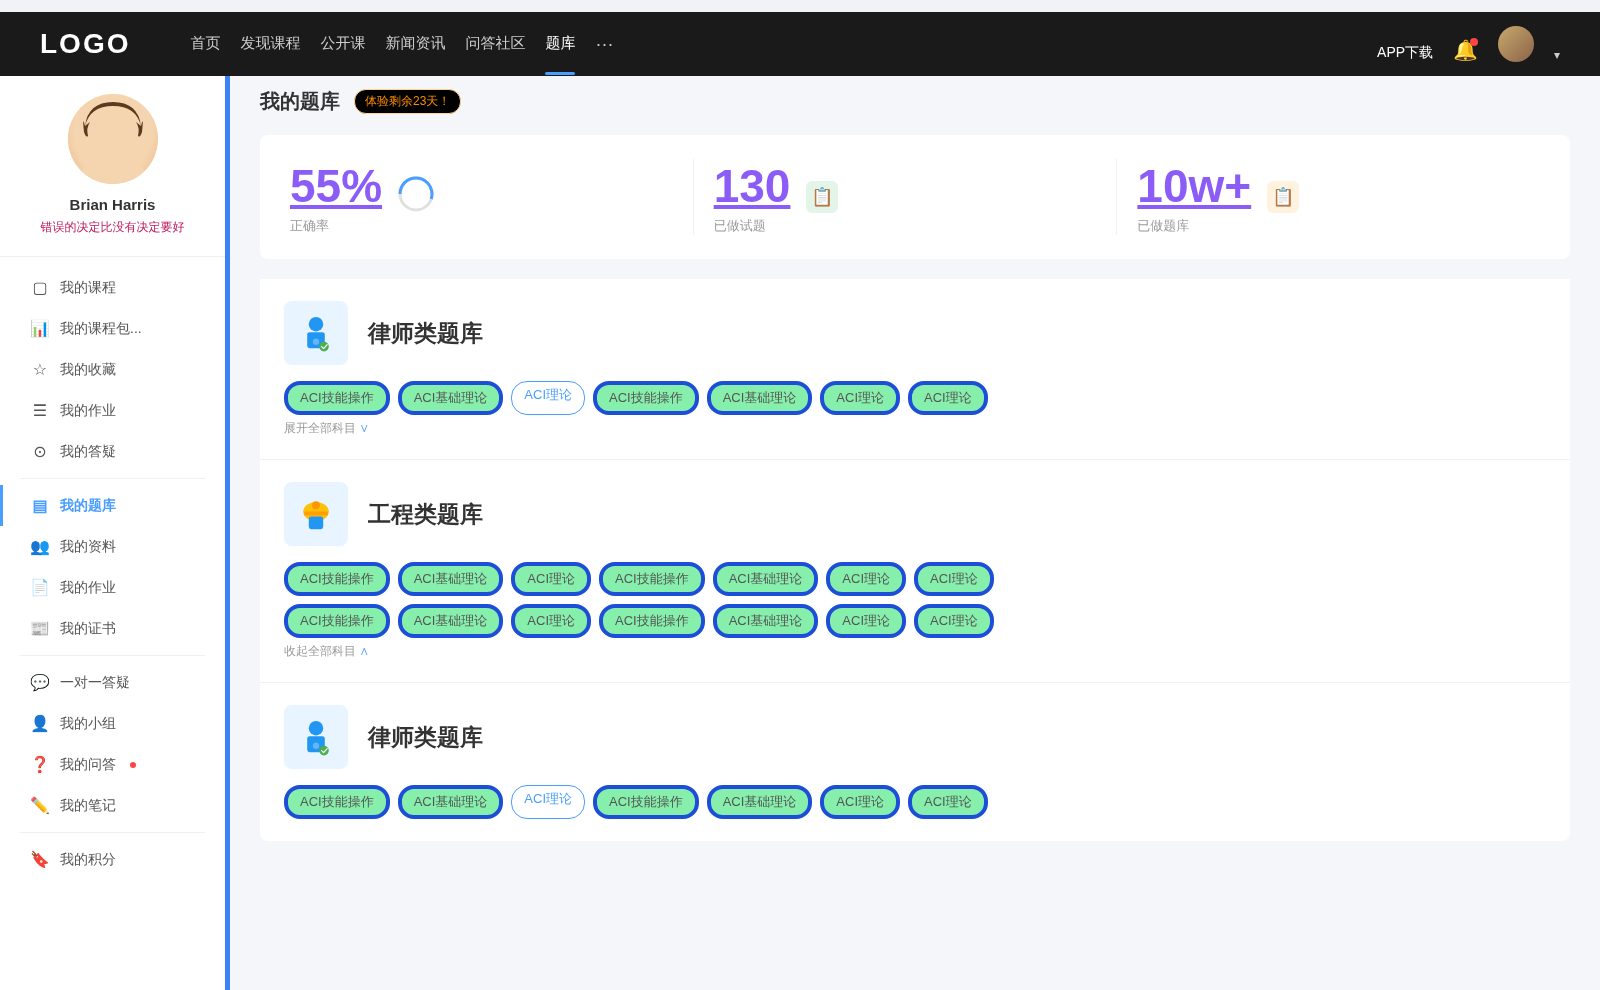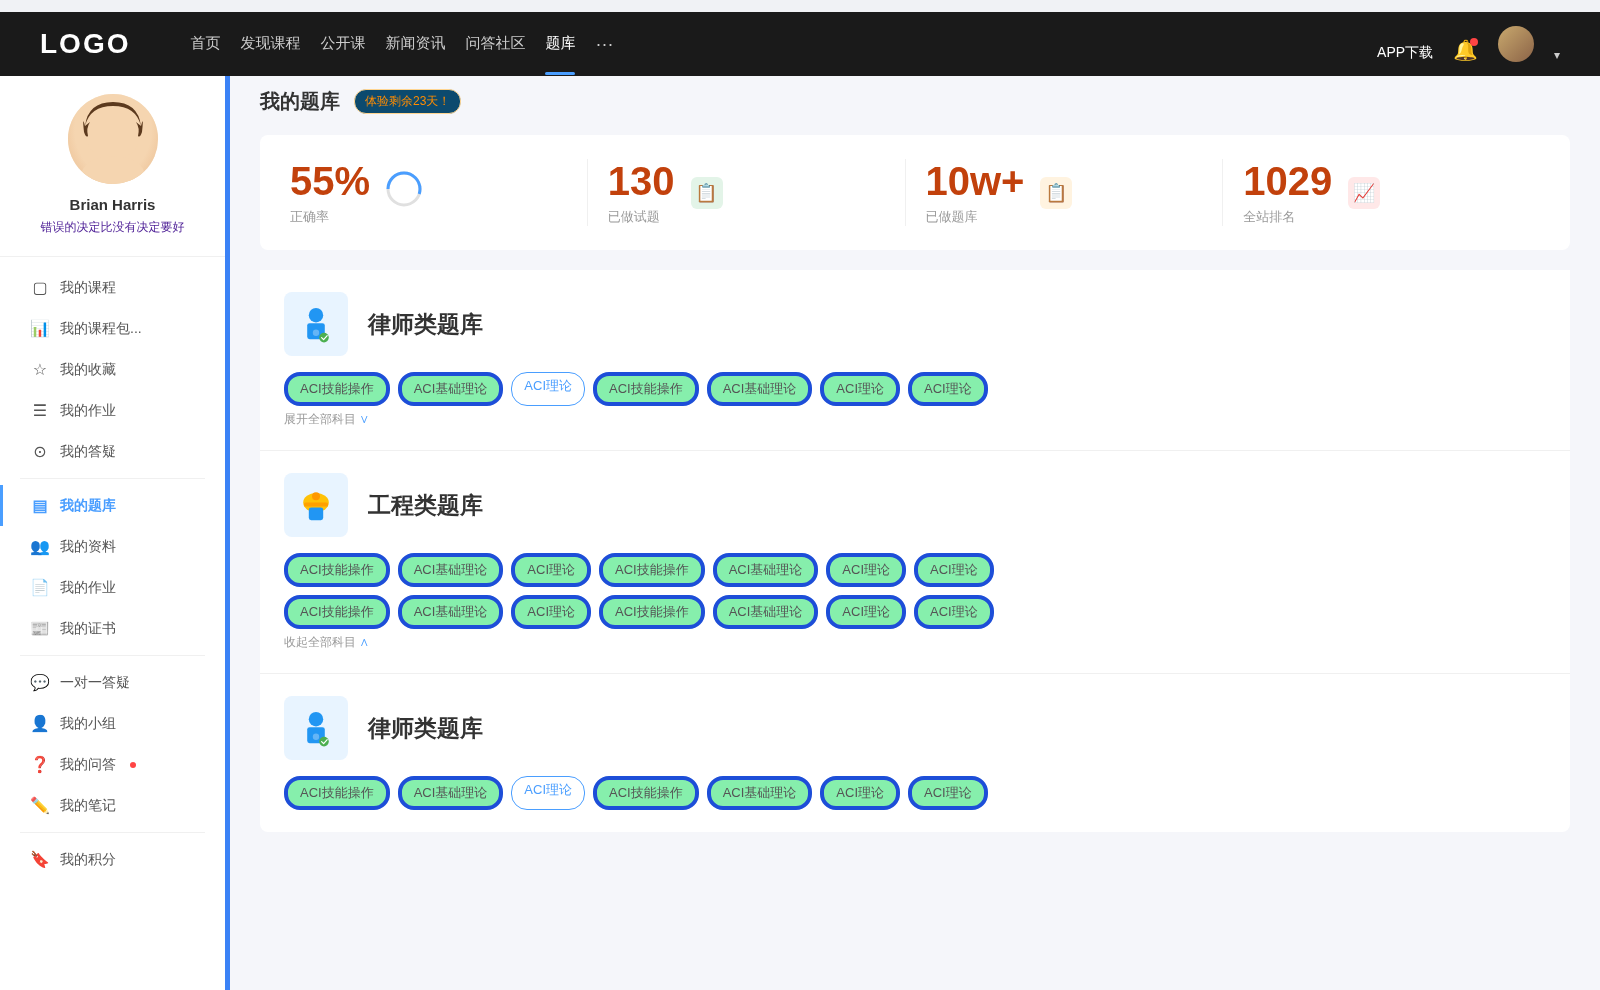--- a/index.html
+++ b/index.html
@@ -114,21 +114,21 @@
       position: relative;
     }
     .user-name {
       font-size: 15px;
       font-weight: 600;
       color: #333;
       margin-bottom: 6px;
     }
     .user-motto {
       font-size: 12px;
-      color: #4c1d95;
+      color: #be185d;
       text-align: right;
     }
     .sidebar-menu {
       padding: 10px 0;
     }
     .menu-item {
       display: flex;
       align-items: center;
       padding: 11px 30px;
       cursor: pointer;
@@ -170,21 +170,21 @@
       align-items: center;
       gap: 14px;
       margin-bottom: 20px;
     }
     .page-title {
       font-size: 20px;
       font-weight: 600;
       color: #333;
     }
     .trial-badge {
-      background: #0c4a6e;
+      background: #000000;
       color: #ff8c00;
       font-size: 12px;
       padding: 3px 10px;
       border-radius: 12px;
       border: 1px solid #ffd591;
     }
 
     
     .stats-card {
       background: white;
@@ -198,23 +198,24 @@
       flex: 1;
       display: flex;
       align-items: center;
       gap: 16px;
       padding: 0 20px;
       border-right: 1px solid #f0f0f0;
     }
     .stat-item:first-child { padding-left: 0; }
     .stat-item:last-child { border-right: none; }
     .stat-number {
-      font-size: 40px;
+      font-size: 46px;
       font-weight: 700;
-      color: #c2410c;
+      color: #8b5cf6;
+      text-decoration: underline;
     }
     .stat-label {
       font-size: 13px;
       color: #999;
       margin-top: 4px;
     }
     .stat-icon { font-size: 28px; }
 
     
     .tabs-bar {
@@ -452,29 +453,20 @@
       </div>
       <div class="stat-item">
         <div>
           <div class="stat-number">10w+</div>
           <div class="stat-label">已做题库</div>
         </div>
         <div class="stat-icon">
           <div style="width:32px;height:32px;background:#fff3e0;border-radius:6px;display:flex;align-items:center;justify-content:center;font-size:18px;">📋</div>
         </div>
       </div>
-      <div class="stat-item">
-        <div>
-          <div class="stat-number">1029</div>
-          <div class="stat-label">全站排名</div>
-        </div>
-        <div class="stat-icon">
-          <div style="width:32px;height:32px;background:#ffe8e8;border-radius:6px;display:flex;align-items:center;justify-content:center;font-size:18px;">📈</div>
-        </div>
-      </div>
     </div>
 
     <div>
 
       <div class="qb-container">
 
         <div class="qb-section">
           <div class="qb-header">
             <div class="qb-icon-wrap lawyer-icon">
               <svg viewBox="0 0 50 50" width="44" height="44" xmlns="http://www.w3.org/2000/svg">

